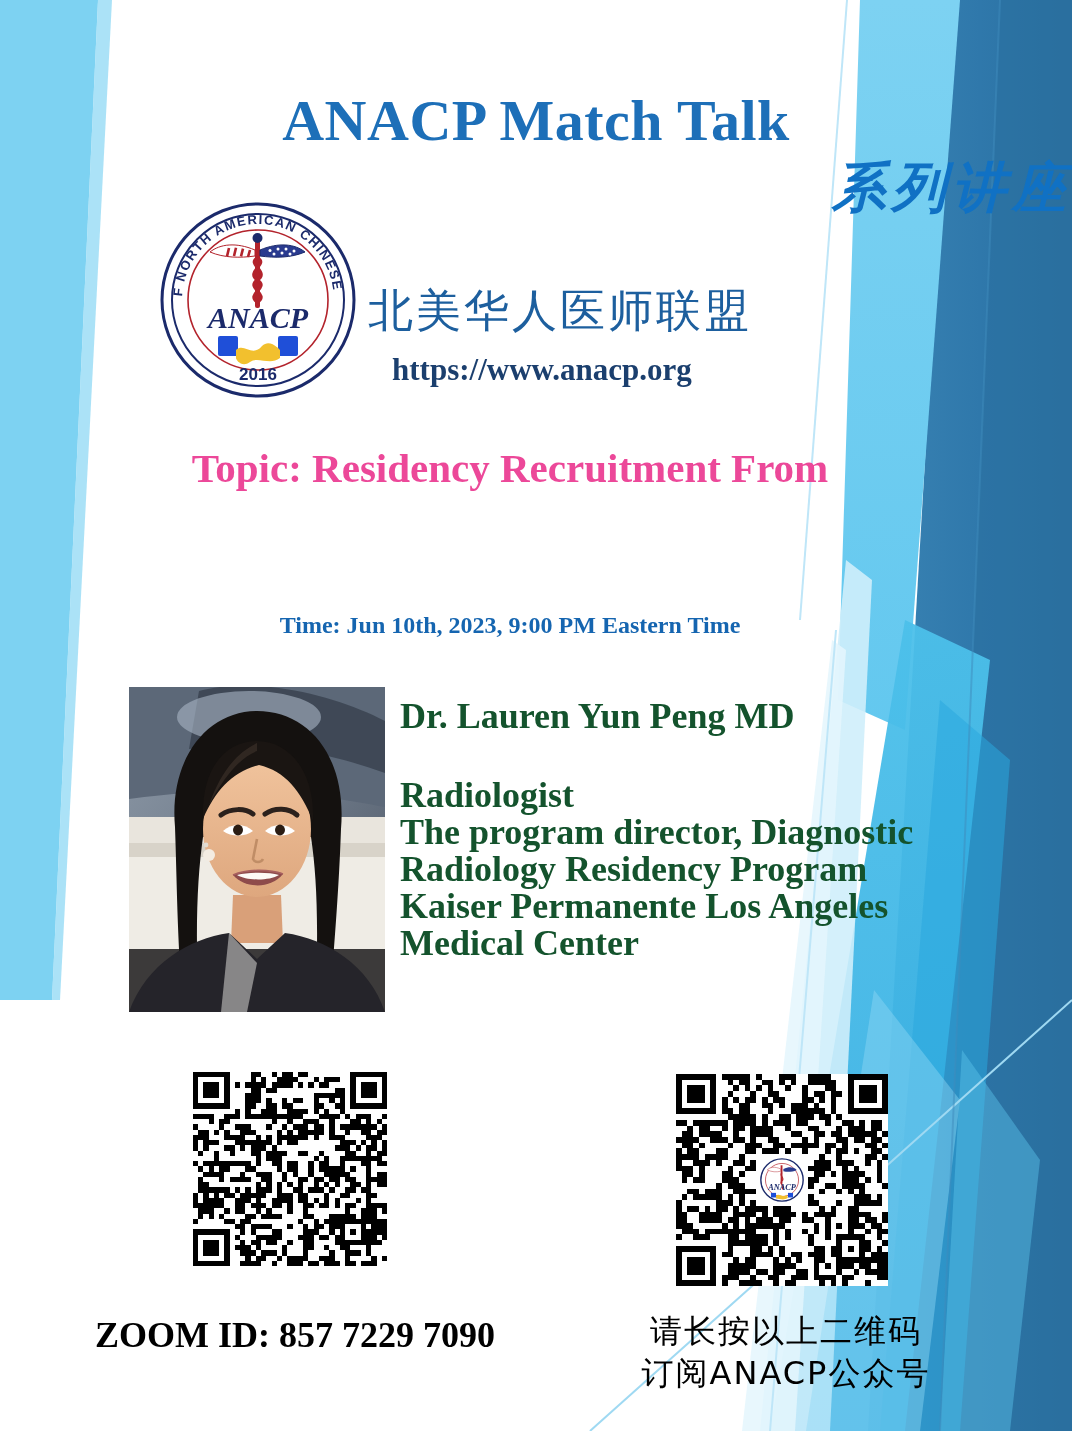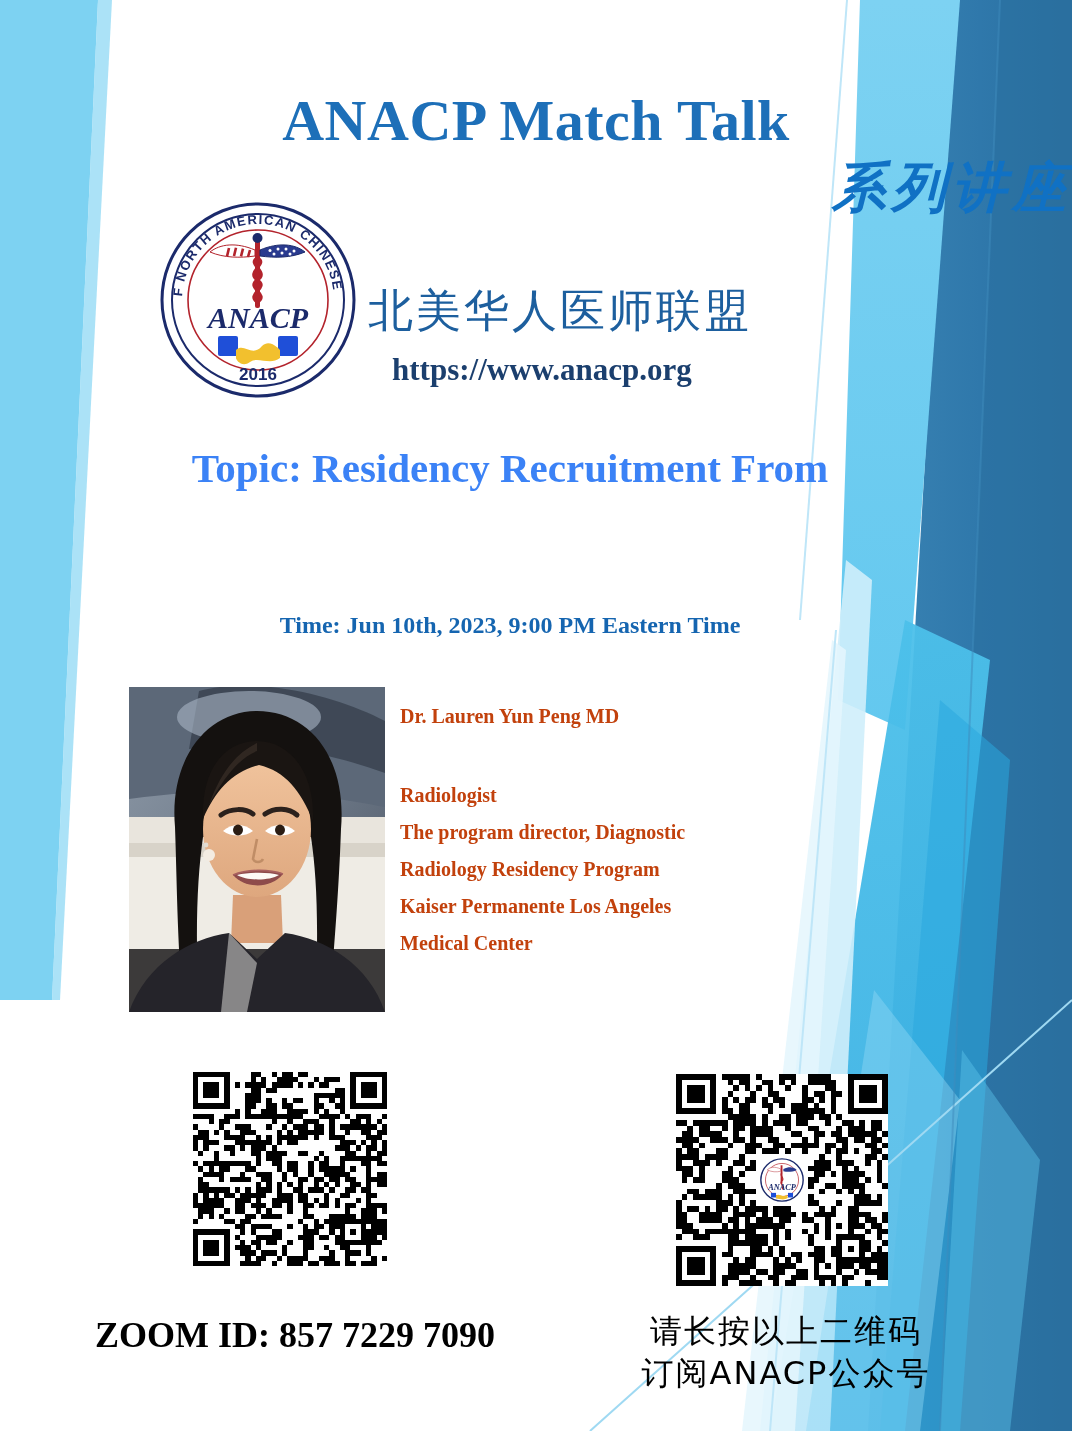--- a/index.html
+++ b/index.html
@@ -58,43 +58,43 @@
     font-weight:bold;
     color:#1b3f6e;
     font-family:"Liberation Serif", serif;
   }
 
   .topic{
     position:absolute;left:40px;top:440px;width:940px;
     text-align:center;
     font-size:41px;line-height:56px;
     font-weight:bold;
-    color:#3b82f6;
+    color:#ec4899;
   }
 
   .time-line{
     position:absolute;left:40px;top:605px;width:940px;
     text-align:center;
     font-size:24px;line-height:40px;
     font-weight:bold;
     color:#1565b0;
   }
 
   
   .photo{
     position:absolute;left:129px;top:687px;
     width:256px;height:325px;
     overflow:hidden;
     background:#5a6170;
   }
   .speaker-block{
     position:absolute;left:400px;top:698px;width:540px;
-    font-size:20px;line-height:37px;
+    font-size:36px;line-height:37px;
     font-weight:bold;
-    color:#c2410c;
+    color:#14532d;
   }
   .speaker-name{margin:0 0 42px 0;}
   .speaker-roles div{white-space:nowrap;}
 
   
   .qr-left{position:absolute;left:193px;top:1072px;width:194px;height:194px;background:#fff;}
   .qr-right{position:absolute;left:676px;top:1074px;width:212px;height:212px;background:#fff;}
   .qr-badge{
     position:absolute;left:50%;top:50%;
     transform:translate(-50%,-50%);

